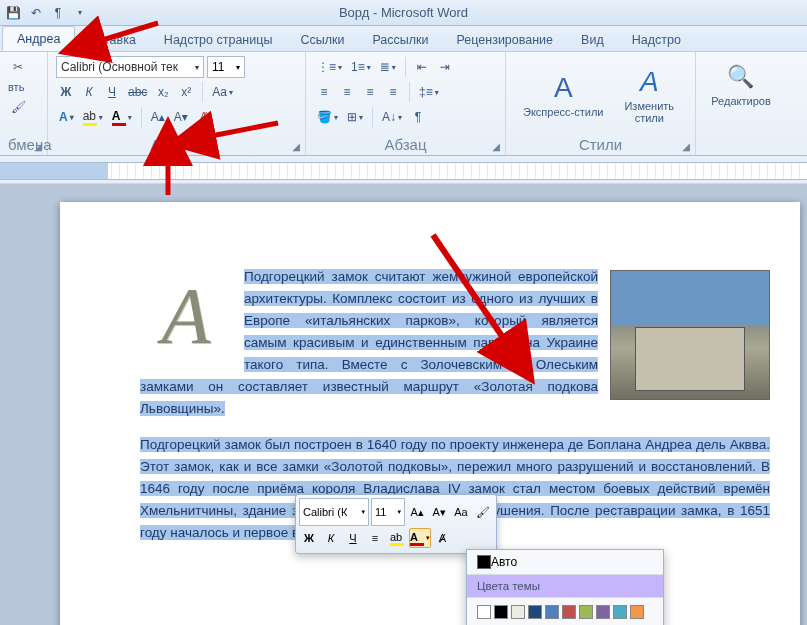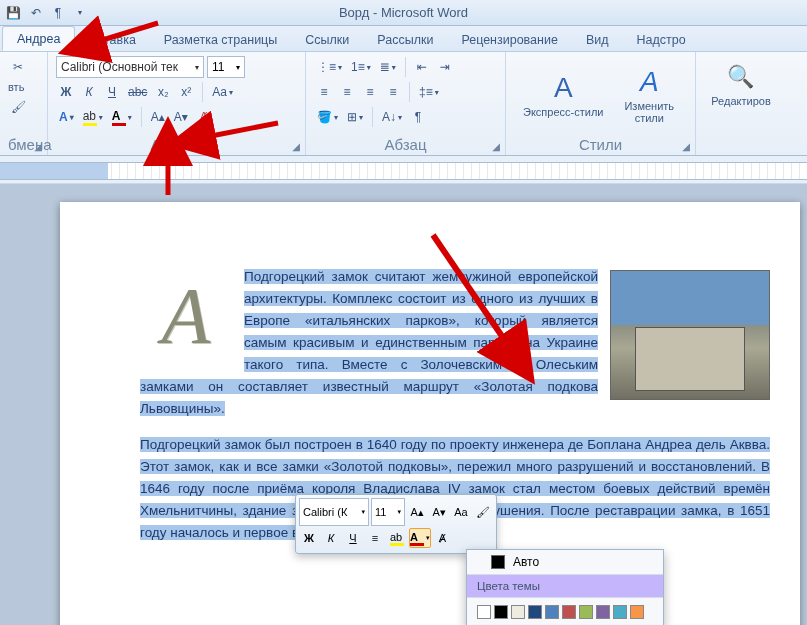--- a/index.html
+++ b/index.html
@@ -209,22 +209,22 @@
       position: absolute;
       left: 466px; top: 365px;
       width: 198px;
       background: #f6f8fb;
       border: 1px solid #9fb6d0;
       box-shadow: 0 4px 10px rgba(0,0,0,.3);
       z-index: 50;
       font-size: 12px;
     }
     .cd-item {
-      display: flex; align-items: center; gap: 8px;
-      padding: 5px 24px;
+      display: flex; align-items: center; gap: 0;
+      padding: 5px 10px;
       cursor: pointer;
     }
     .cd-header {
       background: #c4b5fd; color: #42546a;
       padding: 5px 10px; font-size: 11.5px;
       border-top: 1px solid #d4dde8;
       border-bottom: 1px solid #d4dde8;
     }
     .cd-grid {
       display: grid;
@@ -251,21 +251,21 @@
     <span class="qat-icon">↶</span>
     <span class="qat-icon">¶</span>
     <span class="qat-icon" style="font-size:8px">▾</span>
   </div>
   <div class="title-center">Ворд - Microsoft Word</div>
 </div>
 
 <div class="tabs">
   <div class="tab active">Андреа</div>
   <div class="tab">Вставка</div>
-  <div class="tab">Разметка страницы</div>
+  <div class="tab">Надстро страницы</div>
   <div class="tab">Ссылки</div>
   <div class="tab">Рассылки</div>
   <div class="tab">Рецензирование</div>
   <div class="tab">Вид</div>
   <div class="tab">Надстро</div>
 </div>
 
 <div class="ribbon">
 
   <div class="group" style="width:48px">

